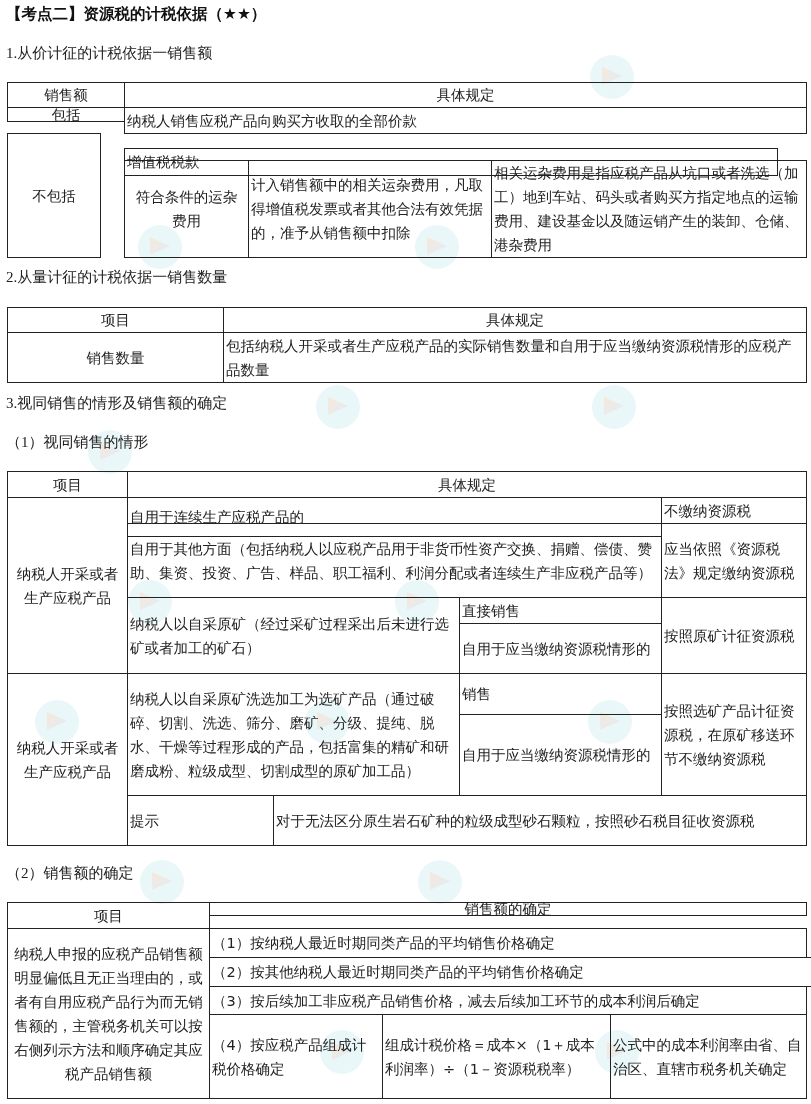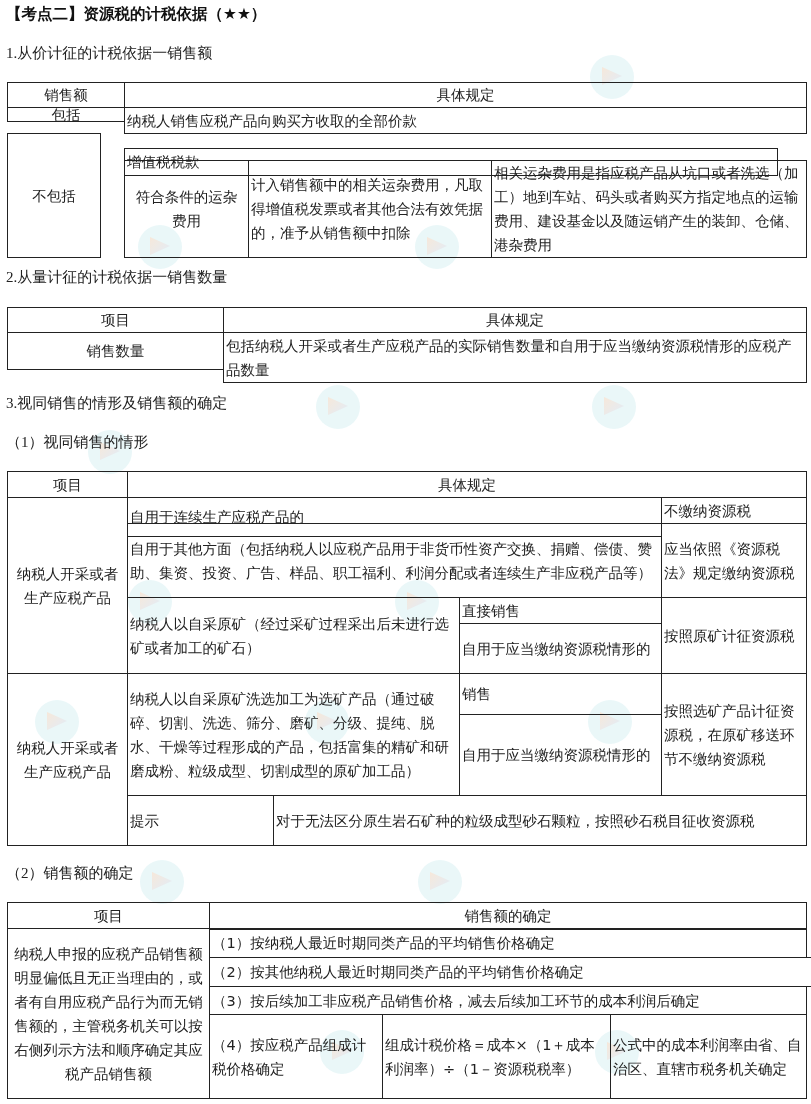--- a/index.html
+++ b/index.html
@@ -47,21 +47,21 @@
   <div class="c" style="left:124px;top:148px;width:654px;height:28px">增值税税款</div>
   <div class="c center" style="left:124px;top:160px;width:125px;height:98px;padding:0 10px">符合条件的运杂费用</div>
   <div class="c" style="left:248px;top:160px;width:244px;height:98px">计入销售额中的相关运杂费用，凡取得增值税发票或者其他合法有效凭据的，准予从销售额中扣除</div>
   <div class="c" style="left:491px;top:160px;width:316px;height:98px">相关运杂费用是指应税产品从坑口或者洗选（加工）地到车站、码头或者购买方指定地点的运输费用、建设基金以及随运销产生的装卸、仓储、港杂费用</div>
 </div>
 
 <div class="h" style="left:6px;top:268px">2.从量计征的计税依据一销售数量</div>
 <div class="tbl">
   <div class="c center" style="left:7px;top:307px;width:217px;height:26px">项目</div>
   <div class="c center" style="left:223px;top:307px;width:584px;height:26px">具体规定</div>
-  <div class="c center" style="left:7px;top:332px;width:217px;height:38px">销售数量</div>
+  <div class="c center" style="left:7px;top:332px;width:217px;height:51px">销售数量</div>
   <div class="c" style="left:223px;top:332px;width:584px;height:51px">包括纳税人开采或者生产应税产品的实际销售数量和自用于应当缴纳资源税情形的应税产品数量</div>
 </div>
 
 <div class="h" style="left:6px;top:394px">3.视同销售的情形及销售额的确定</div>
 <div class="h" style="left:6px;top:433px">（1）视同销售的情形</div>
 <div class="tbl">
   <div class="c center" style="left:7px;top:471px;width:121px;height:27px">项目</div>
   <div class="c center" style="left:127px;top:471px;width:680px;height:27px">具体规定</div>
 
   <div class="c center" style="left:7px;top:497px;width:121px;height:177px;padding:0 8px">纳税人开采或者生产应税产品</div>
@@ -79,21 +79,21 @@
   <div class="c" style="left:459px;top:673px;width:203px;height:42px">销售</div>
   <div class="c" style="left:459px;top:714px;width:203px;height:82px">自用于应当缴纳资源税情形的</div>
   <div class="c" style="left:661px;top:673px;width:146px;height:123px">按照选矿产品计征资源税，在原矿移送环节不缴纳资源税</div>
   <div class="c" style="left:127px;top:795px;width:147px;height:51px">提示</div>
   <div class="c" style="left:273px;top:795px;width:534px;height:51px">对于无法区分原生岩石矿种的粒级成型砂石颗粒，按照砂石税目征收资源税</div>
 </div>
 
 <div class="h" style="left:6px;top:864px">（2）销售额的确定</div>
 <div class="tbl">
   <div class="c center" style="left:7px;top:902px;width:203px;height:27px">项目</div>
-  <div class="c center" style="left:209px;top:902px;width:598px;height:28px">销售额的确定</div>
+  <div class="c center" style="left:209px;top:902px;width:598px;height:14px">销售额的确定</div>
   <div class="c center" style="left:7px;top:928px;width:203px;height:171px;padding:0 6px">纳税人申报的应税产品销售额明显偏低且无正当理由的，或者有自用应税产品行为而无销售额的，主管税务机关可以按右侧列示方法和顺序确定其应税产品销售额</div>
   <div class="c" style="left:209px;top:928px;width:598px;height:30px">（1）按纳税人最近时期同类产品的平均销售价格确定</div>
   <div class="c" style="left:209px;top:957px;width:714px;height:30px">（2）按其他纳税人最近时期同类产品的平均销售价格确定</div>
   <div class="c" style="left:209px;top:986px;width:598px;height:29px">（3）按后续加工非应税产品销售价格，减去后续加工环节的成本利润后确定</div>
   <div class="c" style="left:209px;top:1014px;width:174px;height:85px">（4）按应税产品组成计税价格确定</div>
   <div class="c" style="left:382px;top:1014px;width:229px;height:85px">组成计税价格＝成本×（1＋成本利润率）÷（1－资源税税率）</div>
   <div class="c" style="left:610px;top:1014px;width:197px;height:85px">公式中的成本利润率由省、自治区、直辖市税务机关确定</div>
 </div>
 
 </body></html>

